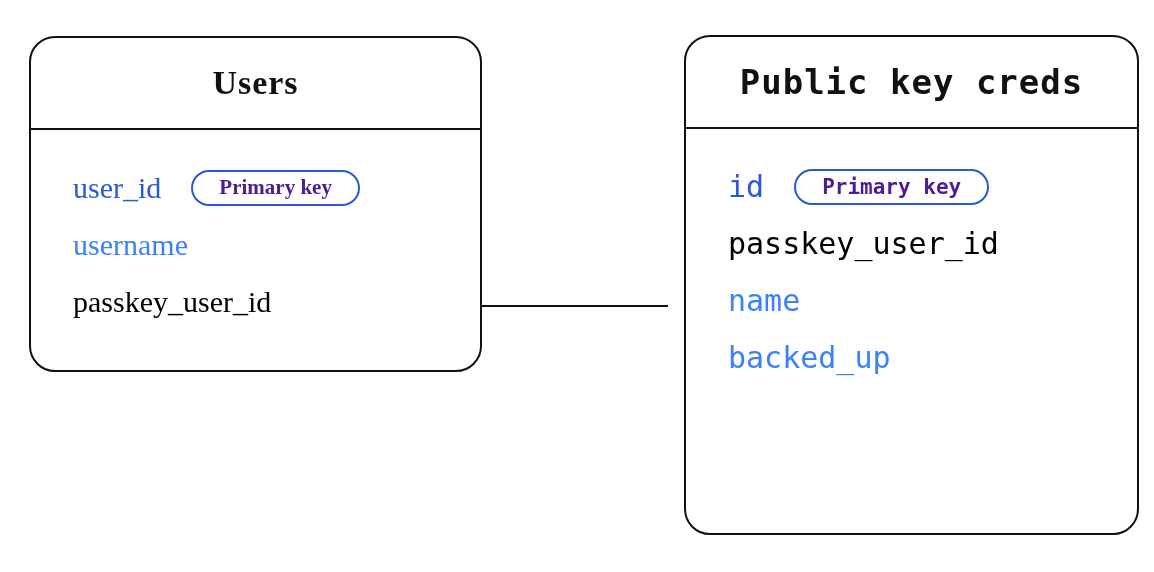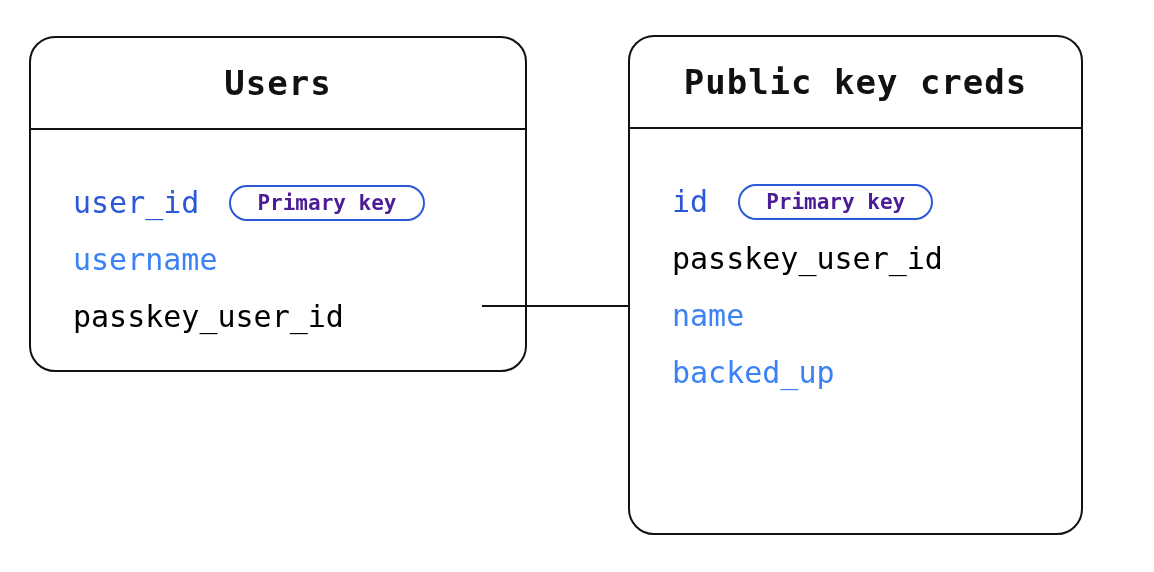--- a/index.html
+++ b/index.html
@@ -16,42 +16,42 @@
   }
   .table-card {
     position: absolute;
     background: #ffffff;
     border: 2px solid #111111;
     border-radius: 26px;
     overflow: hidden;
   }
   .table-card.users {
     left: 29px; top: 36px;
-    width: 498px; height: 336px;
+    width: 453px; height: 336px; font-family: Liberation Serif, serif;
   }
   .table-card.pubkey {
-    left: 628px; top: 35px;
+    left: 684px; top: 35px;
     width: 455px; height: 500px;
   }
   .table-header {
     height: 92px;
     display: flex;
     align-items: center;
     justify-content: center;
     border-bottom: 2px solid #111111;
   }
   .table-title {
     font-size: 34px;
     font-weight: bold;
     color: #111111;
     letter-spacing: 1px;
     white-space: nowrap;
   }
   .table-body {
-    padding: 44px 20px 0 42px;
+    padding: 29px 20px 0 42px;
   }
   .field-row {
     height: 57px;
     display: flex;
     align-items: center;
     white-space: nowrap;
   }
   .field-name {
     font-size: 30px;
     color: #3b82f6;

